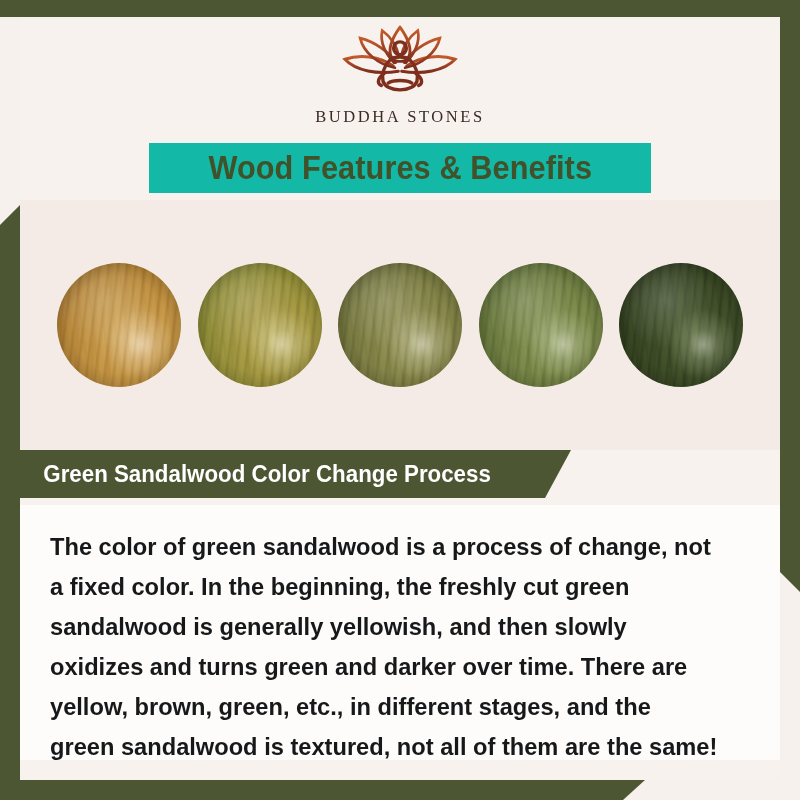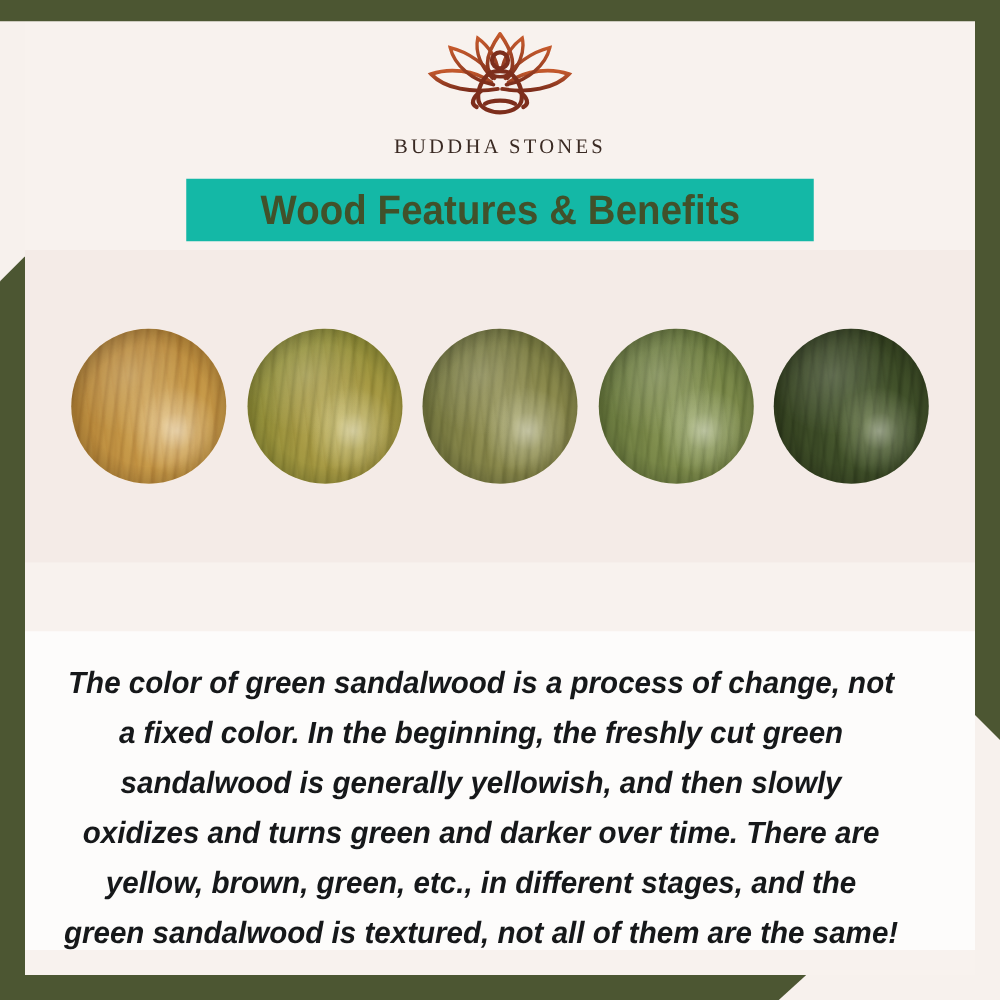--- a/index.html
+++ b/index.html
@@ -2,21 +2,21 @@
 <html><head>
 <meta charset="utf-8">
 <style>
   html,body{margin:0;padding:0;}
   body{
     width:800px;height:800px;
     background:#f6efeb;
     font-family:"Liberation Sans",sans-serif;
     overflow:hidden;
   }
-  #page{position:relative;width:800px;height:800px;background:#f7f1ed;overflow:hidden;text-align:center;}
+  #page{position:relative;width:800px;height:800px;background:#f7f1ed;overflow:hidden;}
 
   
   .frame{position:absolute;background:#4c5632;}
   #frame-top{left:0;top:0;width:800px;height:17px;}
   #frame-right{
     right:0;top:0;width:20px;height:592px;
     clip-path:polygon(0 0,100% 0,100% 100%,0 calc(100% - 20px));
   }
   #frame-left{
     left:0;top:205px;width:20px;height:595px;
@@ -95,21 +95,20 @@
     padding-left:24px;white-space:nowrap;
     transform:scaleX(.97);transform-origin:left center;
   }
 
   
   #para-panel{
     position:absolute;left:20px;top:505px;width:760px;height:255px;
     background:#fdfcfb;
     box-sizing:border-box;
     padding:22px 36px 0 30px;
-    font-style:italic;
   }
   #para-text{
     font-size:24.5px;font-weight:bold;color:#16181a;
     line-height:40px;
     transform:scaleX(.965);transform-origin:left top;
     margin:0;
   }
 </style>
 </head>
 <body>
@@ -183,18 +182,21 @@
       <div class="bead" style="background: radial-gradient(circle at 62% 62%, rgb(154, 168, 106) 0%, rgb(126, 140, 76) 34%, rgb(109, 125, 65) 64%, rgb(78, 93, 46) 100%);">
         <div class="grain" style="background: repeating-linear-gradient(97deg, rgba(78, 93, 46, 0) 0px, rgba(78, 93, 46, 0.333) 2px, rgba(78, 93, 46, 0) 5px, rgba(78, 93, 46, 0) 9px), repeating-linear-gradient(83deg, rgba(154, 168, 106, 0) 0px, rgba(154, 168, 106, 0.267) 1px, rgba(154, 168, 106, 0) 4px, rgba(154, 168, 106, 0) 11px), repeating-linear-gradient(92deg, rgba(109, 125, 65, 0) 0px, rgba(109, 125, 65, 0.227) 3px, rgba(109, 125, 65, 0) 7px, rgba(109, 125, 65, 0) 16px);"></div>
         <div class="shine" style="background: radial-gradient(circle at 68% 66%, rgba(255, 255, 255, 0.42) 0%, rgba(255, 255, 255, 0.14) 13%, rgba(255, 255, 255, 0) 30%), radial-gradient(circle at 38% 30%, rgba(255, 255, 255, 0.2) 0%, rgba(255, 255, 255, 0) 42%), radial-gradient(circle, rgba(0, 0, 0, 0) 55%, rgba(0, 0, 0, 0.3) 100%);"></div>
       </div>
       <div class="bead" style="background: radial-gradient(circle at 62% 62%, rgb(93, 110, 60) 0%, rgb(65, 81, 42) 34%, rgb(56, 70, 35) 64%, rgb(35, 46, 22) 100%);">
         <div class="grain" style="background: repeating-linear-gradient(97deg, rgba(35, 46, 22, 0) 0px, rgba(35, 46, 22, 0.333) 2px, rgba(35, 46, 22, 0) 5px, rgba(35, 46, 22, 0) 9px), repeating-linear-gradient(83deg, rgba(93, 110, 60, 0) 0px, rgba(93, 110, 60, 0.267) 1px, rgba(93, 110, 60, 0) 4px, rgba(93, 110, 60, 0) 11px), repeating-linear-gradient(92deg, rgba(56, 70, 35, 0) 0px, rgba(56, 70, 35, 0.227) 3px, rgba(56, 70, 35, 0) 7px, rgba(56, 70, 35, 0) 16px);"></div>
         <div class="shine" style="background: radial-gradient(circle at 68% 66%, rgba(255, 255, 255, 0.42) 0%, rgba(255, 255, 255, 0.14) 13%, rgba(255, 255, 255, 0) 30%), radial-gradient(circle at 38% 30%, rgba(255, 255, 255, 0.2) 0%, rgba(255, 255, 255, 0) 42%), radial-gradient(circle, rgba(0, 0, 0, 0) 55%, rgba(0, 0, 0, 0.3) 100%);"></div>
       </div>
     </div>
 
+  <div id="section-banner">
+    <span id="section-title">Green Sandalwood Color Change Process</span>
+  </div>
 
   <div id="para-panel">
     <p id="para-text">The color of green sandalwood is a process of change, not a fixed color. In the beginning, the freshly cut green sandalwood is generally yellowish, and then slowly oxidizes and turns green and darker over time. There are yellow, brown, green, etc., in different stages, and the green sandalwood is textured, not all of them are the same!</p>
   </div>
 
 </div>
 
 </body></html>

